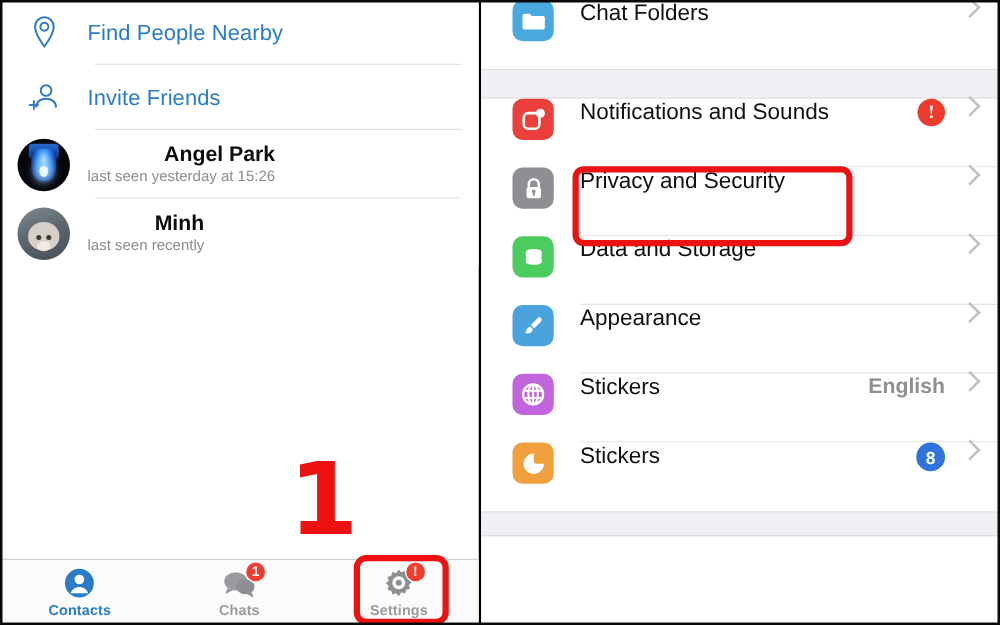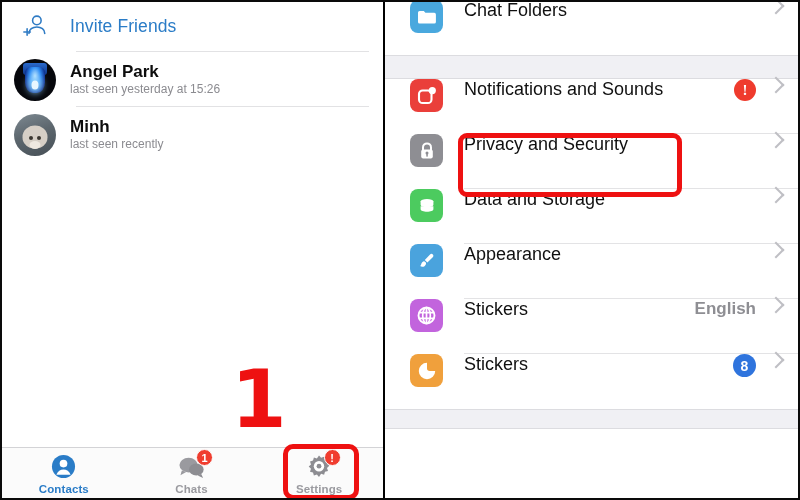--- a/index.html
+++ b/index.html
@@ -98,21 +98,21 @@
     position:absolute;top:53%;width:4px;height:4px;border-radius:50%;
     background:#3a3630;
   }
   .avatar-cat .eye-l{left:35%;}
   .avatar-cat .eye-r{right:35%;}
   .avatar-cat .muzzle{
     position:absolute;left:50%;top:66%;transform:translateX(-50%);
     width:11px;height:8px;border-radius:50%;background:#efe9e1;
   }
 
-  .contact-text{margin-left:14px;display:flex;flex-direction:column;justify-content:center;}
+  .contact-text{margin-left:14px;display:flex;flex-direction:column;justify-content:center;text-align:right;}
   .contact-name{font-size:17px;font-weight:bold;color:#0d0d0d;line-height:1.15;}
   .contact-status{font-size:12px;color:#8b8b90;margin-top:2px;line-height:1.15;}
 
   
   .tabbar{
     position:absolute;left:0;bottom:0;width:383px;height:52px;
     background:#fbfbfb;
     border-top:1px solid #d3d3d6;
     display:flex;
   }
@@ -233,20 +233,30 @@
 </style>
 </head>
 <body>
 
 <div class="screen">
 
   <div class="left-panel">
 
     <div class="left-list">
 
+      <div class="row row-action">
+        <span class="lp-icon">
+          <svg width="23" height="28" viewBox="0 0 24 30" fill="none">
+            <path d="M12 2c-4.4 0-8 3.6-8 8 0 6 8 17 8 17s8-11 8-17c0-4.4-3.6-8-8-8z" stroke="#2f7bc4" stroke-width="1.7" fill="none"></path>
+            <circle cx="12" cy="10" r="3.4" stroke="#2f7bc4" stroke-width="1.7" fill="none"></circle>
+          </svg>
+        </span>
+        <span class="lp-label">Find People Nearby</span>
+        <span class="row-sep"></span>
+      </div>
 
       <div class="row row-action">
         <span class="lp-icon">
           <svg width="26" height="26" viewBox="0 0 28 28" fill="none">
             <circle cx="16" cy="8" r="4.6" stroke="#2f7bc4" stroke-width="1.7" fill="none"></circle>
             <path d="M7.5 22c0-4.2 3.8-7 8.5-7s8.5 2.8 8.5 7" stroke="#2f7bc4" stroke-width="1.7" fill="none" stroke-linecap="round"></path>
             <path d="M2 20.5h7M5.5 17v7" stroke="#2f7bc4" stroke-width="1.7" stroke-linecap="round"></path>
           </svg>
         </span>
         <span class="lp-label">Invite Friends</span>

